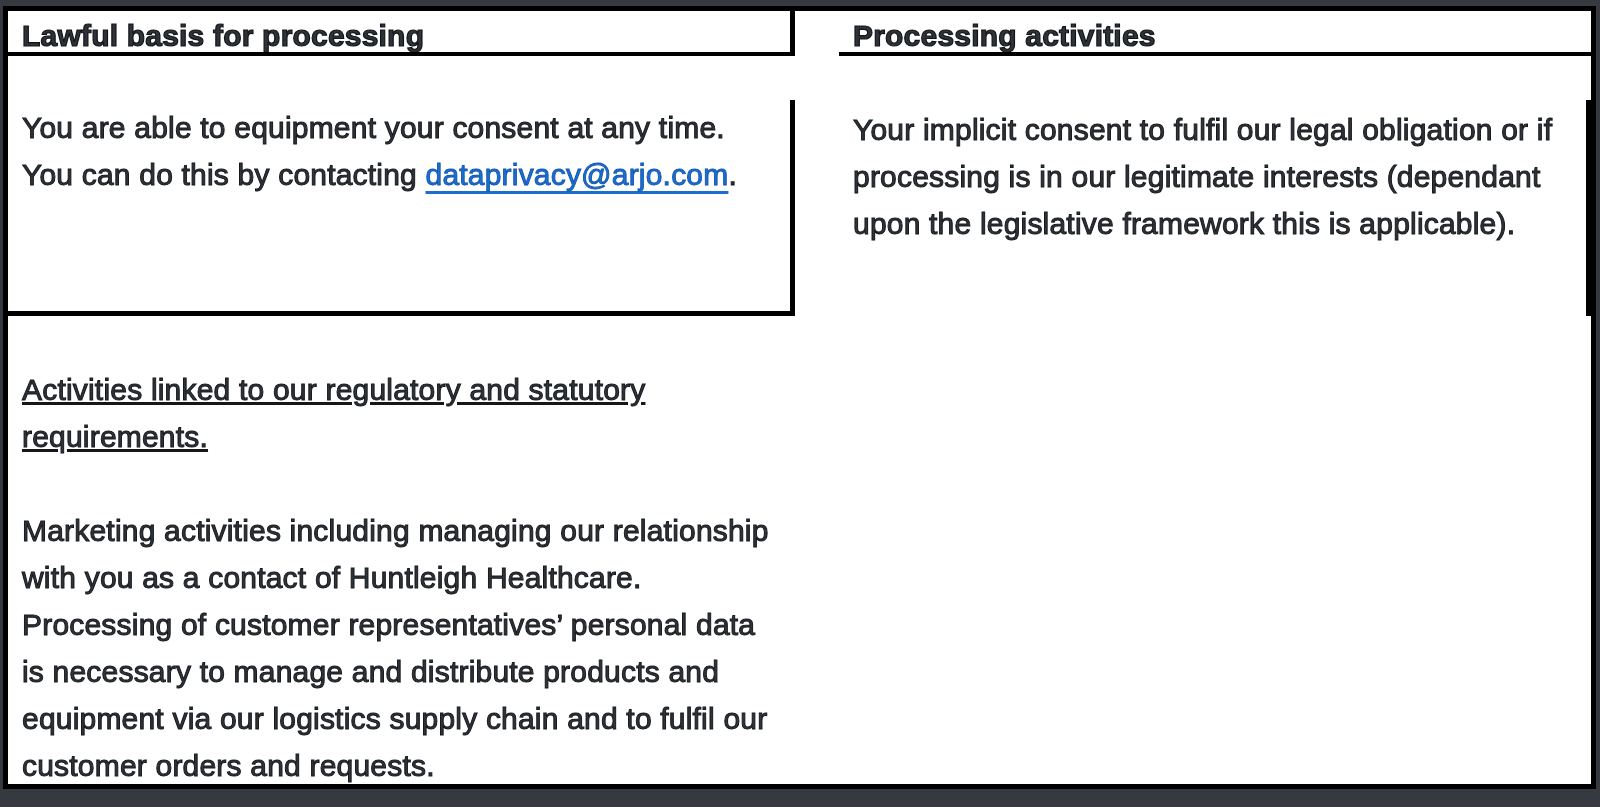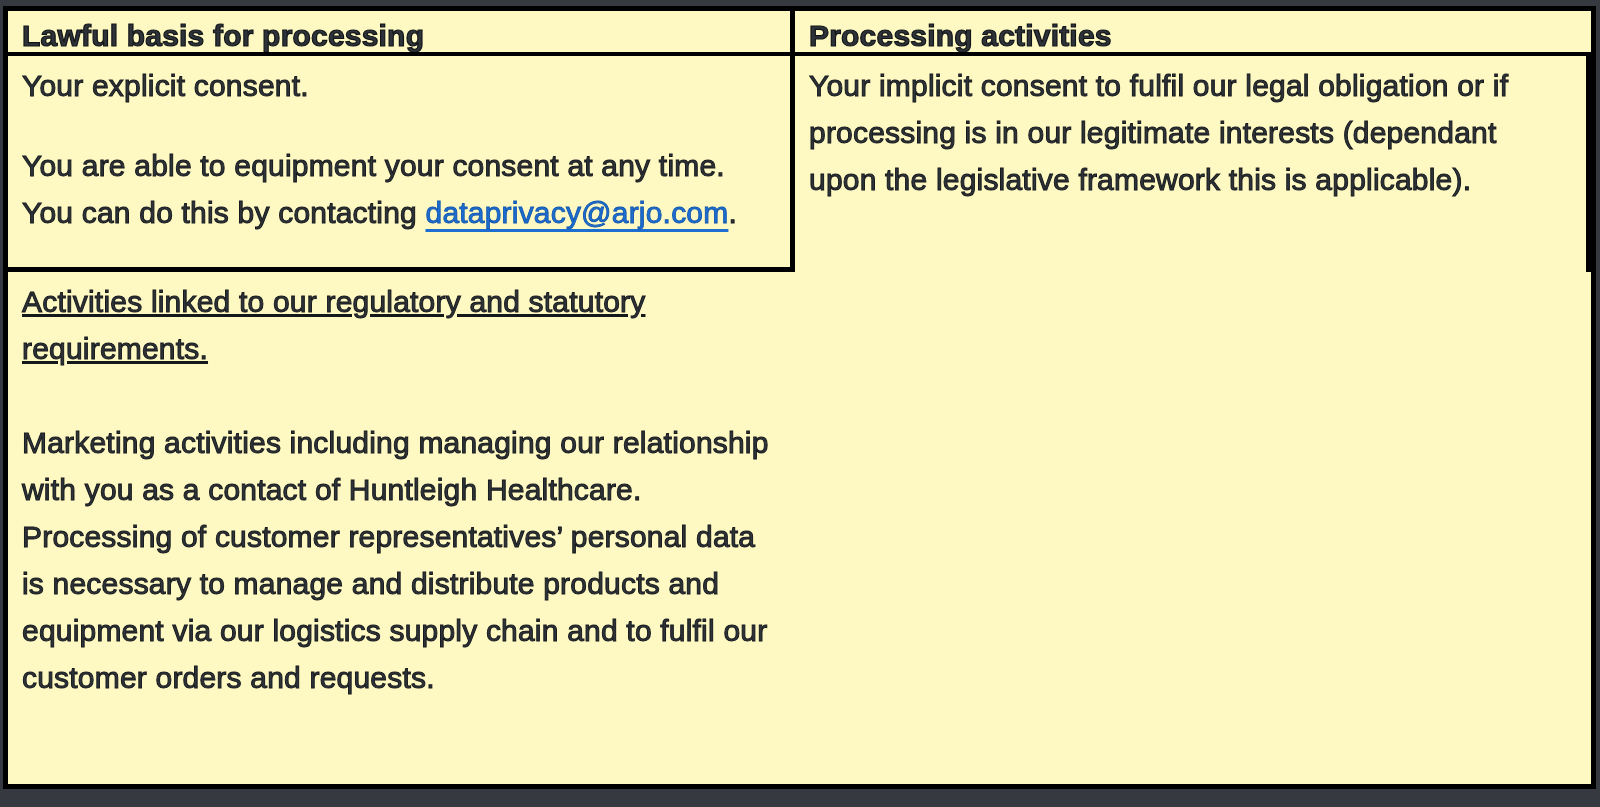--- a/index.html
+++ b/index.html
@@ -15,22 +15,23 @@
   .doc-table {
     position: absolute;
     top: 6px;
     left: 3px;
     right: 4px;
     bottom: 18px;
     border: 5px solid #000000;
     display: grid;
     grid-template-columns: 787px 1fr;
     grid-template-rows: 45px 216px 1fr;
-    background: #fef9c3;
+    background: #ffffff;
     box-sizing: border-box;
+    gap: 44px;
   }
 
   .cell {
     box-sizing: border-box;
     padding: 4px 16px 0 14px;
     overflow: hidden;
   }
 
   .col-left  { border-right: 5px solid #000000; }
   .row-head  { border-bottom: 4px solid #000000; }
@@ -72,21 +73,20 @@
 <div class="doc-table">
 
   <div class="cell col-left row-head header-text">
     <span>Lawful basis for processing</span>
   </div>
   <div class="cell row-head header-text">
     <span>Processing activities</span>
   </div>
 
   <div class="cell col-left row-one body-text">
-    <p class="gap-sm pad-top">Your explicit consent.</p>
     <p><span>You are able to equipment your consent at any time. You can do this by contacting </span><a class="email-link" href="#">dataprivacy@arjo.com</a><span>.</span></p>
   </div>
 
   <div class="cell col-left body-text">
     <p class="pad-top">Your implicit consent to fulfil our legal obligation or if processing is in our legitimate interests (dependant upon the legislative framework this is applicable).</p>
   </div>
   <div class="cell body-text">
     <p class="gap-lg pad-top">Activities linked to our regulatory and statutory requirements.</p>
     <p>Marketing activities including managing our relationship with you as a contact of Huntleigh Healthcare. Processing of customer representatives’ personal data is necessary to manage and distribute products and equipment via our logistics supply chain and to fulfil our customer orders and requests.</p>
   </div>

